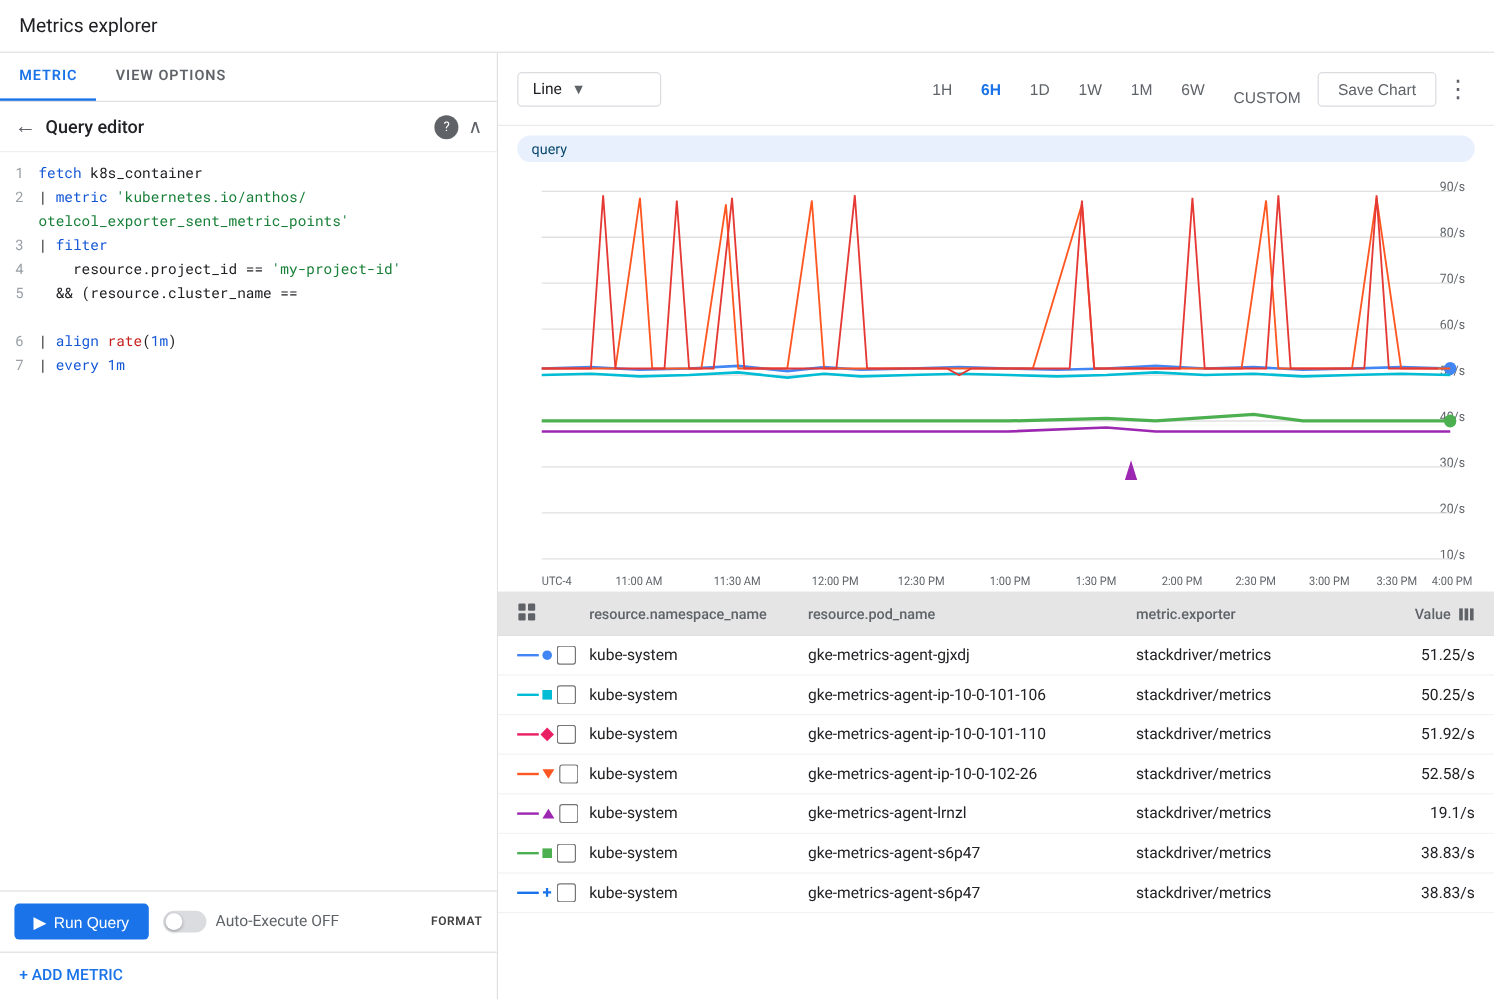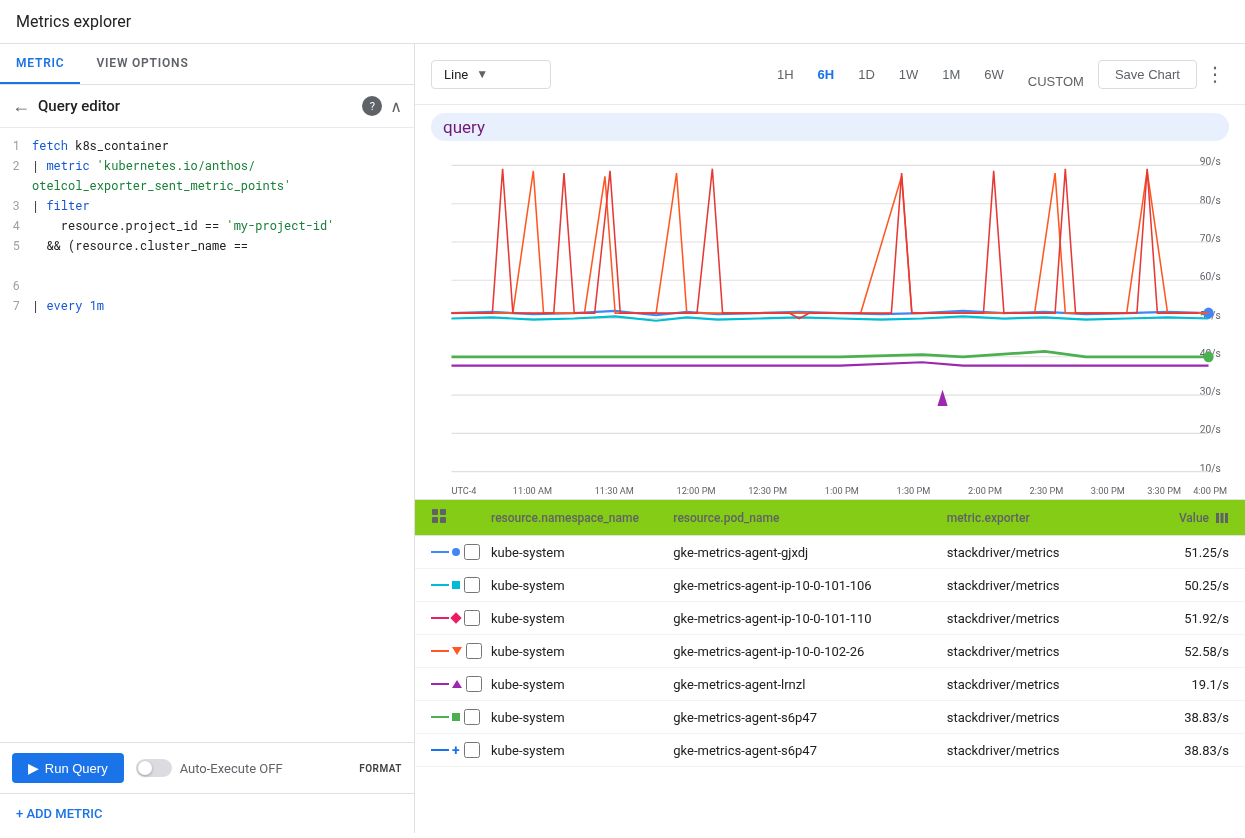--- a/index.html
+++ b/index.html
@@ -48,27 +48,27 @@
 
     .chart-toolbar { display: flex; align-items: center; padding: 10px 16px; gap: 16px; border-bottom: 1px solid #e8eaed; }
     .chart-type-select { display: flex; align-items: center; gap: 8px; border: 1px solid #dadce0; border-radius: 4px; padding: 6px 12px; cursor: pointer; min-width: 120px; }
     .time-buttons { display: flex; align-items: center; gap: 4px; margin-left: auto; }
     .time-btn { padding: 5px 10px; border: none; background: none; cursor: pointer; font-size: 13px; color: #5f6368; border-radius: 4px; }
     .time-btn.active { color: #1a73e8; font-weight: 600; }
     .custom-btn { padding: 5px 10px; border: none; background: none; cursor: pointer; font-size: 13px; color: #5f6368; margin-top: 15px; }
     .save-chart-btn { padding: 6px 16px; border: 1px solid #dadce0; border-radius: 4px; background: #fff; cursor: pointer; font-size: 13px; color: #5f6368; }
     .more-btn { color: #5f6368; cursor: pointer; font-size: 20px; padding: 4px; }
 
-    .query-chip { background: #e8f0fe; color: #701a75; border-radius: 16px; padding: 4px 12px; font-size: 17px; margin: 8px 16px; display: inline-block; cursor: pointer; }
+    .query-chip { background: #e8f0fe; color: #0c4a6e; border-radius: 16px; padding: 4px 12px; font-size: 12px; margin: 8px 16px; display: inline-block; cursor: pointer; }
 
     .chart-container { flex: 0 0 auto; position: relative; height: 350px; padding: 0 16px; overflow: hidden; }
     .chart-svg { width: 100%; height: 100%; }
 
     .data-table { flex: 1; overflow-y: auto; border-top: 1px solid #e0e0e0; }
-    .table-header { display: flex; align-items: center; padding: 8px 16px; border-bottom: 1px solid #e0e0e0; background: #84cc16; font-size: 12px; color: #5f6368; font-weight: 500; position: sticky; top: 0; z-index: 1; }
+    .table-header { display: flex; align-items: center; padding: 8px 16px; border-bottom: 1px solid #e0e0e0; background: #e5e5e5; font-size: 12px; color: #5f6368; font-weight: 500; position: sticky; top: 0; z-index: 1; }
     .col-icon { width: 60px; }
     .col-namespace { flex: 1; }
     .col-pod { flex: 1.5; }
     .col-exporter { flex: 1; }
     .col-value { width: 100px; text-align: center; display: flex; align-items: center; justify-content: flex-end; gap: 6px; }
 
     .table-row { display: flex; align-items: center; padding: 8px 16px; border-bottom: 1px solid #f1f3f4; font-size: 13px; }
     .row-color-indicator { display: flex; align-items: center; gap: 4px; width: 60px; }
     .row-checkbox { width: 16px; height: 16px; border: 1px solid #dadce0; border-radius: 2px; cursor: pointer; margin-right: 4px; }
     .row-namespace { flex: 1; color: #202124; }
@@ -122,20 +122,21 @@
       </div>
       <div class="code-line">
         <span class="line-num">5</span>
         <span class="line-content">  &amp;&amp; (resource.cluster_name ==</span>
       </div>
       <div class="code-line">
         <span class="line-num"></span>
       </div>
       <div class="code-line">
         <span class="line-num">6</span>
+        <span class="line-content">| <span class="kw-blue">align</span> <span class="kw-func">rate</span>(<span style="color:#1558d6">1m</span>)</span>
       </div>
       <div class="code-line">
         <span class="line-num">7</span>
         <span class="line-content">| <span class="kw-blue">every</span> <span style="color:#1558d6">1m</span></span>
       </div>
     </div>
 
     <div class="bottom-bar">
       <button class="run-query-btn">
         <span class="play-icon">▶</span>

